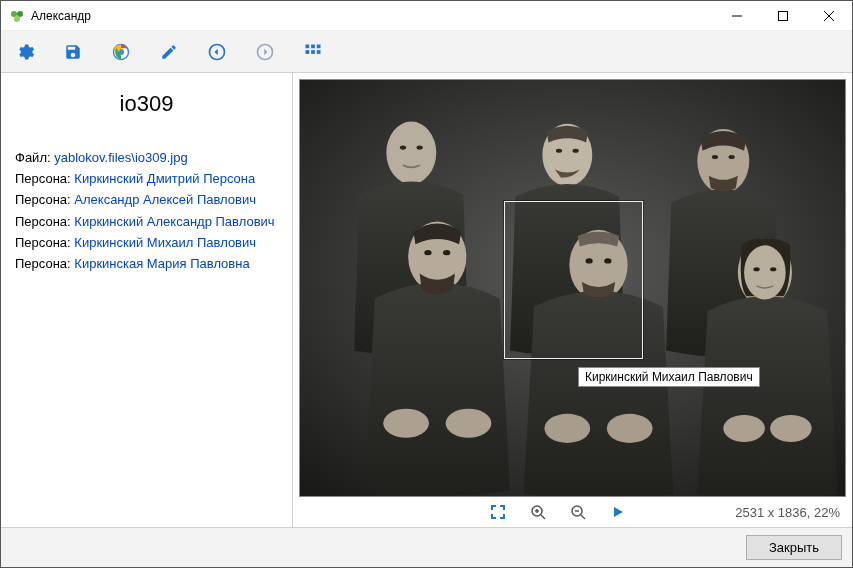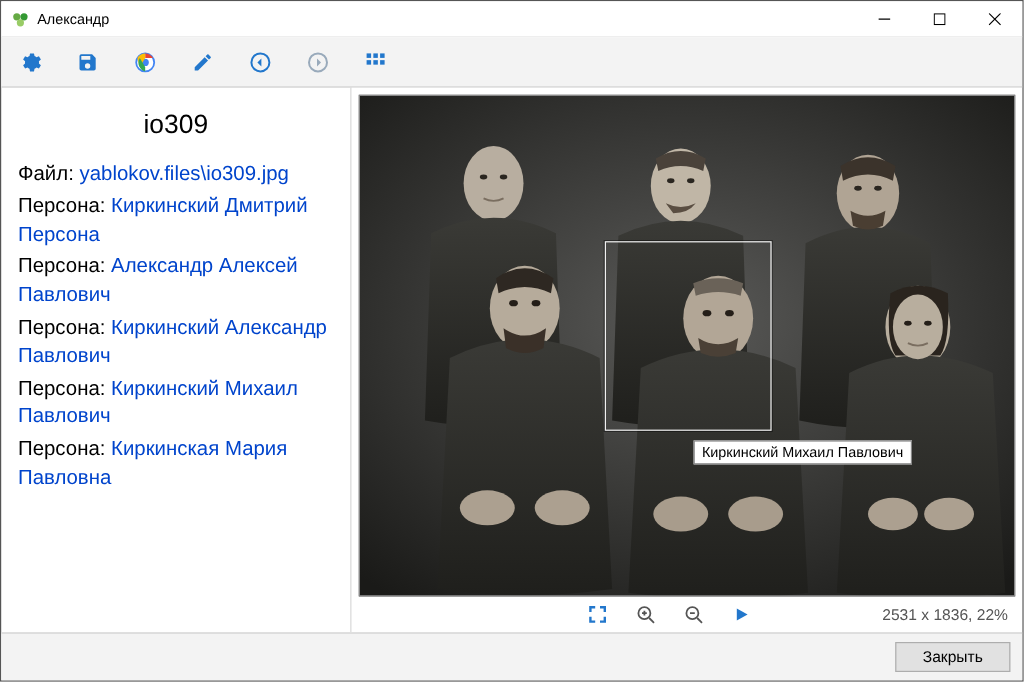--- a/index.html
+++ b/index.html
@@ -10,22 +10,22 @@
 .titlebar-text { flex: 0 0 auto; font-size: 12px; }
 .titlebar-spacer { flex: 1; }
 .win-btn { width: 46px; height: 30px; display: flex; align-items: center; justify-content: center; cursor: pointer; }
 
 .toolbar { height: 42px; background: #f3f3f3; border-bottom: 1px solid #d0d0d0; display: flex; align-items: center; padding: 0 8px; gap: 2px; }
 .tbtn { width: 32px; height: 32px; display: flex; align-items: center; justify-content: center; cursor: pointer; border-radius: 2px; }
 .tsep { width: 12px; }
 
 .content { flex: 1; display: flex; overflow: hidden; }
 .sidebar { width: 292px; border-right: 1px solid #d0d0d0; padding: 10px 14px; overflow: auto; }
-.doc-title { font-size: 22px; font-weight: normal; text-align: center; margin: 8px 0 16px; }
-.meta-row { margin: 3px 0; font-size: 17px; line-height: 1.4; }
+.doc-title { font-size: 22px; font-weight: normal; text-align: center; margin: 8px 0 32px; }
+.meta-row { margin: 3px 0; font-size: 13px; line-height: 1.4; }
 .meta-label { color: #000; }
 .meta-link { color: #0044cc; cursor: pointer; }
 
 .viewer { flex: 1; display: flex; flex-direction: column; background: #fff; }
 .image-area { flex: 1; margin: 6px 6px 0 6px; border: 1px solid #888; position: relative; background: #333; overflow: hidden; }
 .photo-svg { width: 100%; height: 100%; display: block; }
 .face-box { position: absolute; border: 1.5px solid #f0f0f0; box-shadow: 0 0 0 1px rgba(0,0,0,.4); }
 .face-label { position: absolute; background: #fff; border: 1px solid #888; padding: 2px 6px; font-size: 12px; white-space: nowrap; }
 
 .viewer-bar { height: 30px; display: flex; align-items: center; padding: 0 12px; gap: 18px; }

